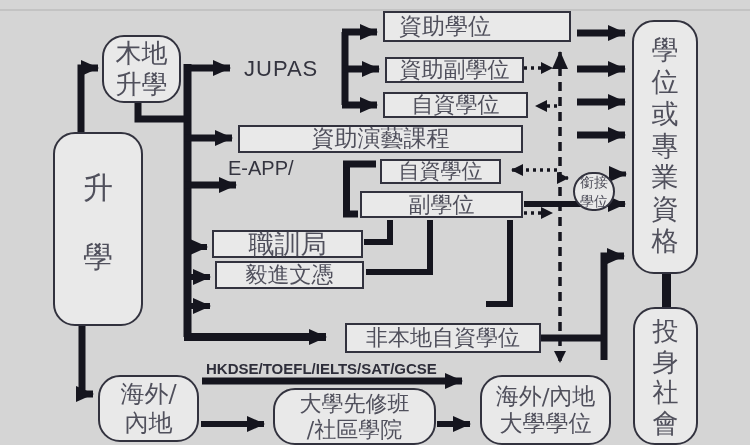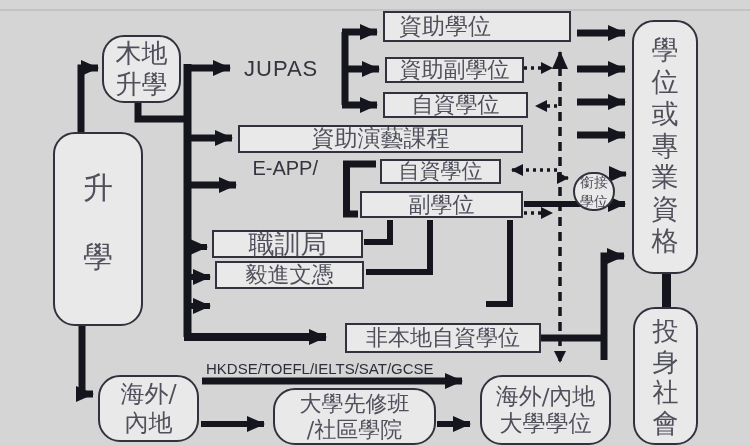--- a/index.html
+++ b/index.html
@@ -12,21 +12,21 @@
   }
   #wires{position:absolute;left:0;top:0;z-index:1;}
   .box{
     position:absolute;z-index:2;box-sizing:border-box;
     background:#e9e9e9;border:2px solid #32323e;color:#50505c;
     display:flex;align-items:center;justify-content:center;
     line-height:1.18;text-align:center;
   }
   .col{flex-direction:column;border-radius:22px;}
   .lbl{
-    position:absolute;z-index:2;color:#34343f;text-align:right;
+    position:absolute;z-index:2;color:#34343f;text-align:left;
     line-height:1.15;white-space:nowrap;
   }
   .sans{font-family:"Liberation Sans","DejaVu Sans",sans-serif;}
   
   #advance-study{left:53px;top:132px;width:90px;height:194px;font-size:30px;padding-bottom:14px;gap:33px;}
   #local-study{left:102px;top:35px;width:79px;height:68px;font-size:26px;}
   #funded-degree{left:383px;top:11px;width:188px;height:31px;font-size:23px;justify-content:flex-start;padding-left:14px;}
   #funded-sub-degree{left:385px;top:57px;width:139px;height:26px;font-size:22px;}
   #self-degree-jupas{left:383px;top:92px;width:145px;height:26px;font-size:22px;}
   #funded-performing-arts{left:238px;top:125px;width:285px;height:28px;font-size:23px;}
@@ -38,21 +38,21 @@
   #non-local-degree{left:345px;top:323px;width:196px;height:30px;font-size:22px;}
   #overseas-mainland{left:98px;top:375px;width:101px;height:67px;font-size:24px;text-align:center;}
   #university-prep{left:273px;top:388px;width:163px;height:57px;font-size:22px;justify-content:flex-end;}
   #overseas-degree{left:480px;top:375px;width:131px;height:70px;font-size:23px;}
   #top-up-degree{left:573px;top:152px;width:42px;height:39px;font-size:14px;line-height:1.3;margin-top:20px;}
   #degree-professional{left:632px;top:20px;width:66px;height:254px;font-size:27px;padding:12px 0 24px 0;justify-content:space-between;}
   #join-society{left:633px;top:307px;width:65px;height:138px;font-size:26px;padding:7px 0 9px 0;justify-content:space-between;}
   
   #jupas-label{left:244px;top:56px;font-size:22px;letter-spacing:1px;}
   #eapp-label{left:228px;top:157px;width:90px;font-size:20px;white-space:normal;}
-  #exams-label{left:206px;top:360px;font-size:15px;font-weight:400;color:#2e2e3a;}
+  #exams-label{left:206px;top:360px;font-size:15px;font-weight:700;color:#2e2e3a;}
 </style>
 </head>
 <body>
 
 <div id="stage">
 
   <svg id="wires" width="750" height="445" viewBox="0 0 750 445">
     <defs>
       <marker id="ah" markerUnits="userSpaceOnUse" markerWidth="19" markerHeight="17" refX="17" refY="8" orient="auto">
         <path d="M0,0 L18,8 L0,16 z" fill="#15151e"></path>

